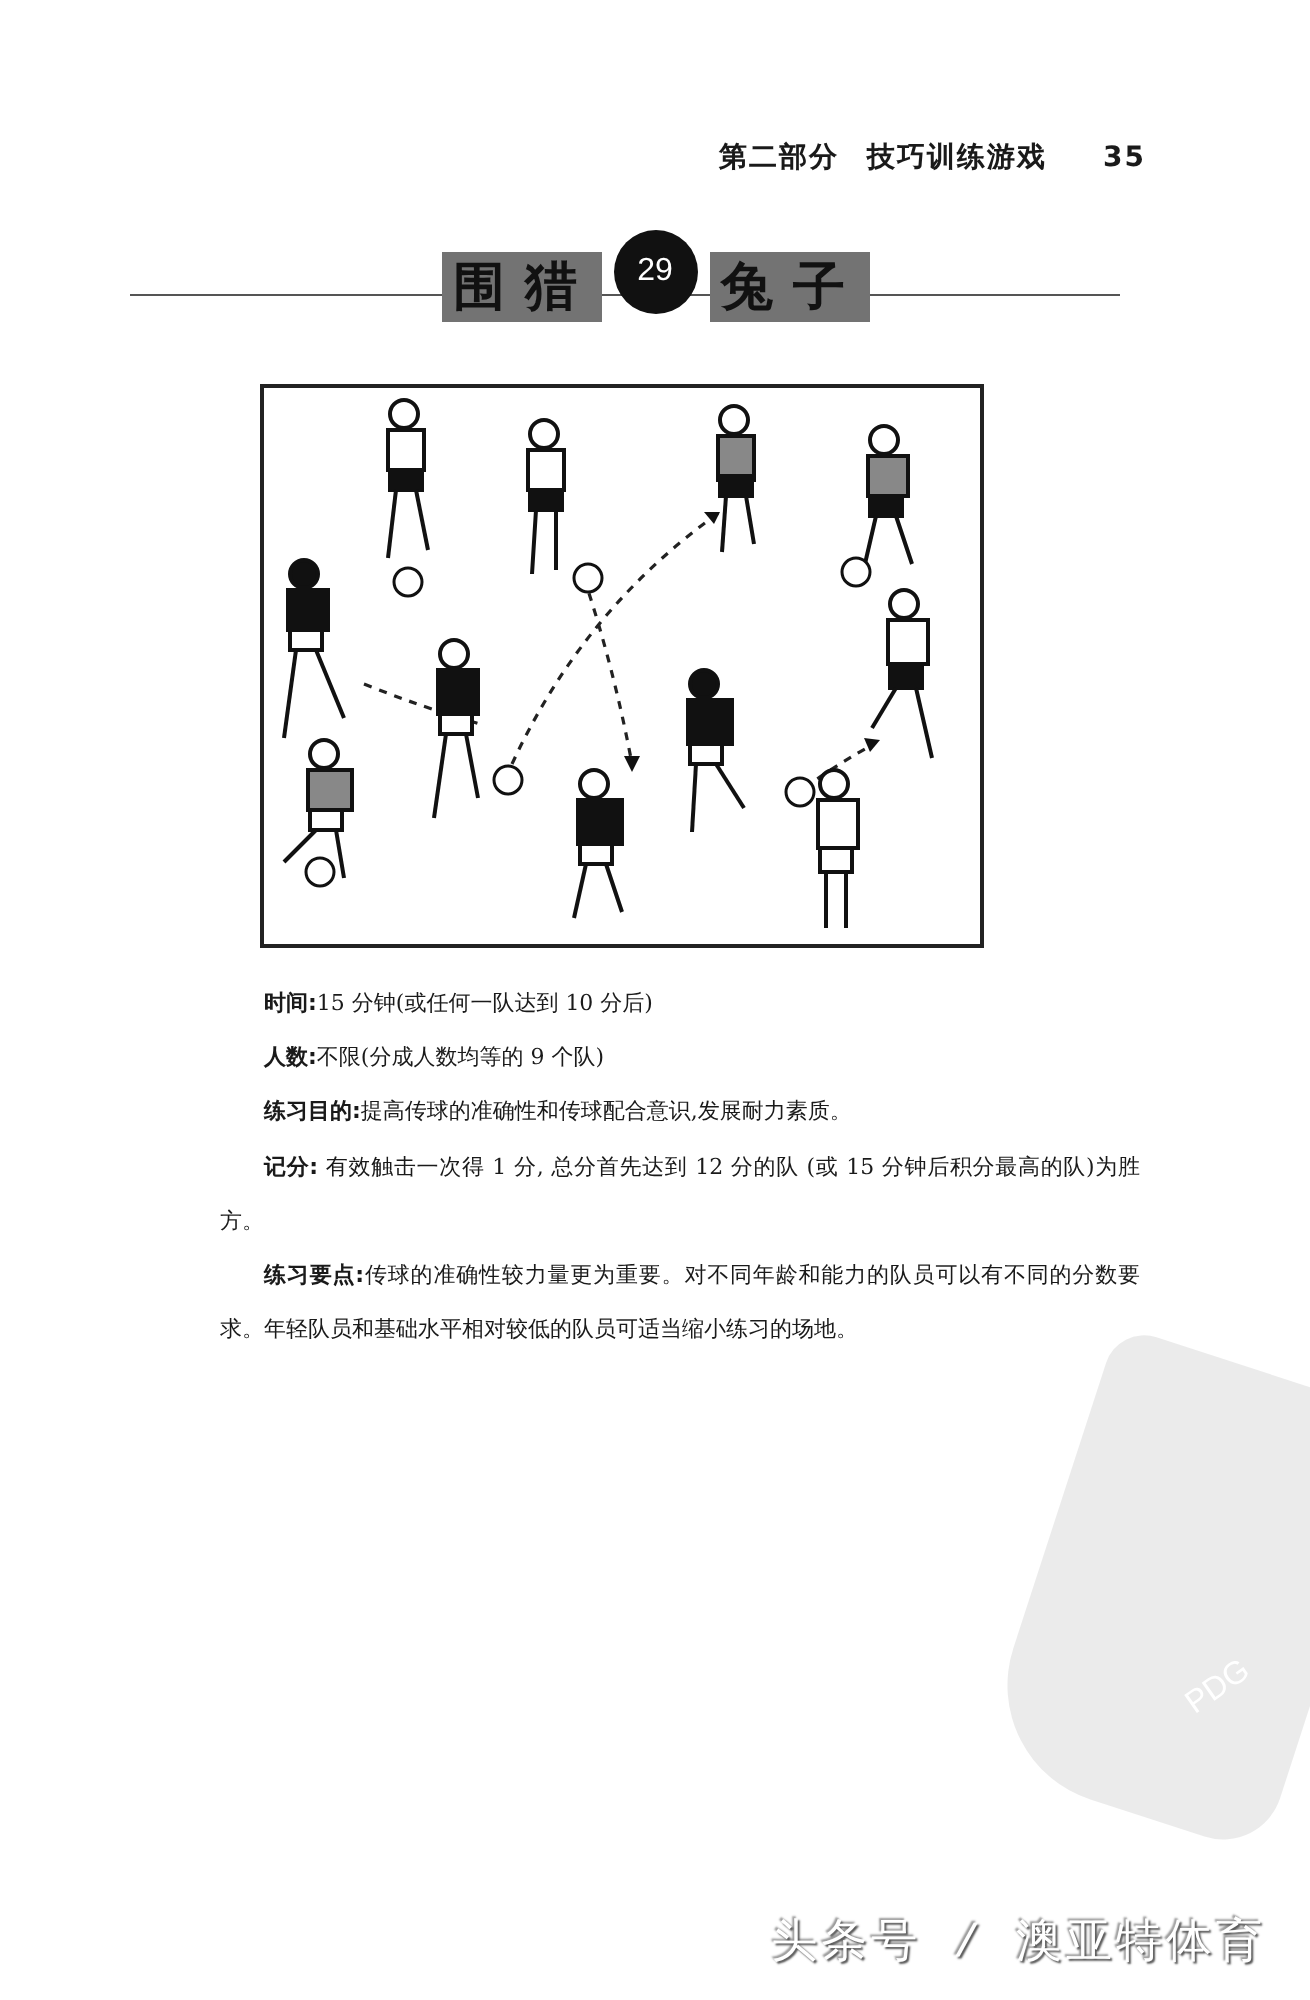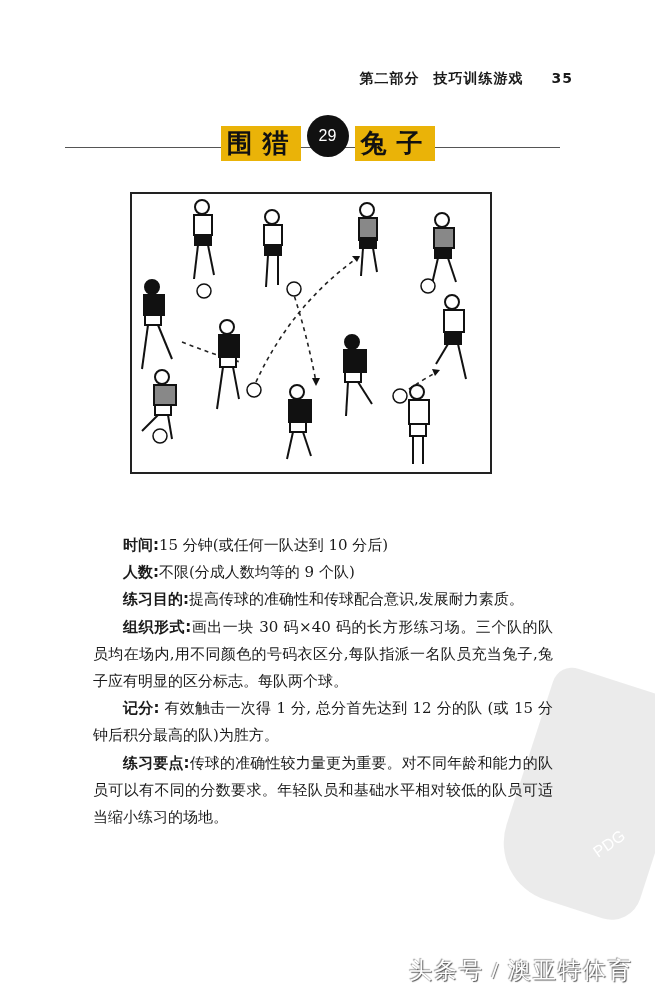--- a/index.html
+++ b/index.html
@@ -15,47 +15,47 @@
   .title-rule {
     position:absolute; top:147px; left:65px; width:495px; height:1px; background:#555;
   }
   .title-wrap {
     position:absolute; top:118px; left:0; width:655px; height:50px;
     display:flex; justify-content:center; align-items:center;
   }
   .title-inner { display:flex; align-items:center; background:transparent; }
   .title-part {
     font-family: "DejaVu Sans", "Liberation Sans", sans-serif; font-weight:bold; font-size:26px;
-    letter-spacing:10px; background:#eab308; padding:0 2px 0 6px; color:#111;text-align:center;
+    letter-spacing:10px; background:#737373; padding:0 2px 0 6px; color:#111;text-align:center;
   }
   .title-badge {
     width:42px; height:42px; border-radius:50%; background:#111; color:#fff;
     display:flex; align-items:center; justify-content:center;
     font-family: "Liberation Sans", sans-serif; font-size:16px; margin:0 6px; margin-top:-14px;
   }
   .figure {
     position:absolute; top:192px; left:130px; width:358px; height:278px;
     border:2px solid #222; background:#fff;
   }
   .figure svg { width:100%; height:100%; }
   .body-text {
-    position:absolute; top:488px; left:93px; width:460px; font-size:15px; line-height:27.2px;margin-top:44px;
+    position:absolute; top:488px; left:110px; width:460px; font-size:11px; line-height:27.2px;
   }
   .para { text-indent:2em; text-align:justify; margin:0; }
   .para .lbl { font-family: "DejaVu Sans", "Liberation Sans", sans-serif; font-weight:bold; }
   .watermark-seal {
     position:absolute; left:520px; top:680px; width:150px; height:230px;
     background:#e7e7e7; transform:rotate(18deg); border-radius:20px 10px 30px 60px; opacity:0.85;
   }
   .watermark-pdg {
     position:absolute; left:592px; top:835px; font-family:"Liberation Sans", sans-serif;
     color:#fff; font-size:16px; transform:rotate(-35deg);
   }
   .site-watermark {
-    position:absolute; top:955px; right:22px; font-family:Liberation Serif, serif;
+    position:absolute; top:955px; right:22px; font-family:Liberation Mono, monospace;
     font-size:23px; color:#fff; letter-spacing:2px;
     text-shadow: 1px 1px 1px #555, -1px -1px 1px #999;
   }
 </style>
 </head>
 <body>
 
 <div class="running-head">
   <span>第二部分</span><span class="gap"></span><span>技巧训练游戏</span><span class="gap"></span><span class="gap"></span><span>35</span>
 </div>
@@ -170,20 +170,19 @@
         <circle cx="268" cy="202" r="7"></circle>
         <circle cx="28" cy="242" r="7"></circle>
     </g>
   </svg>
 </div>
 
 <div class="body-text">
   <p class="para"><span class="lbl">时间:</span><span>15 分钟(或任何一队达到 10 分后)</span></p>
   <p class="para"><span class="lbl">人数:</span><span>不限(分成人数均等的 9 个队)</span></p>
   <p class="para"><span class="lbl">练习目的:</span><span>提高传球的准确性和传球配合意识,发展耐力素质。</span></p>
-  <p class="para"><span class="lbl">组织形式:</span><span>画出一块 30 码×40 码的长方形练习场。三个队的队员均在场内,用不同颜色的号码衣区分,每队指派一名队员充当兔子,兔子应有明显的区分标志。每队两个球。</span></p>
   <p class="para"><span class="lbl">记分:</span><span> 有效触击一次得 1 分, 总分首先达到 12 分的队 (或 15 分钟后积分最高的队)为胜方。</span></p>
   <p class="para"><span class="lbl">练习要点:</span><span>传球的准确性较力量更为重要。对不同年龄和能力的队员可以有不同的分数要求。年轻队员和基础水平相对较低的队员可适当缩小练习的场地。</span></p>
 </div>
 
 <div class="watermark-seal" style="z-index:-1;"></div>
 <div class="watermark-pdg">PDG</div>
 <div class="site-watermark">头条号 / 澳亚特体育</div>
 
 </body></html>

